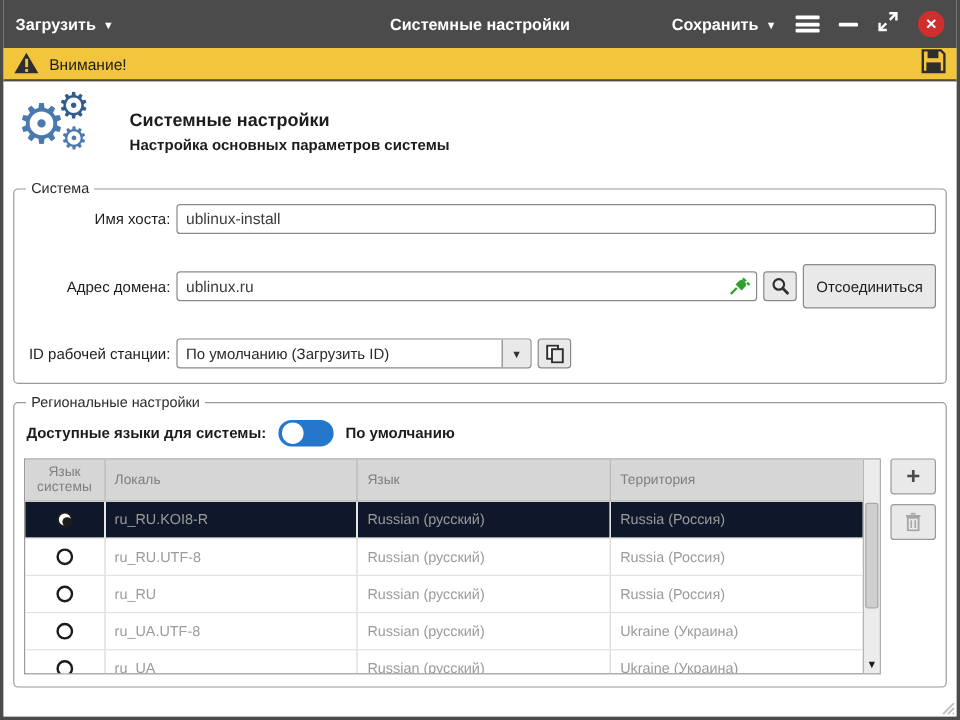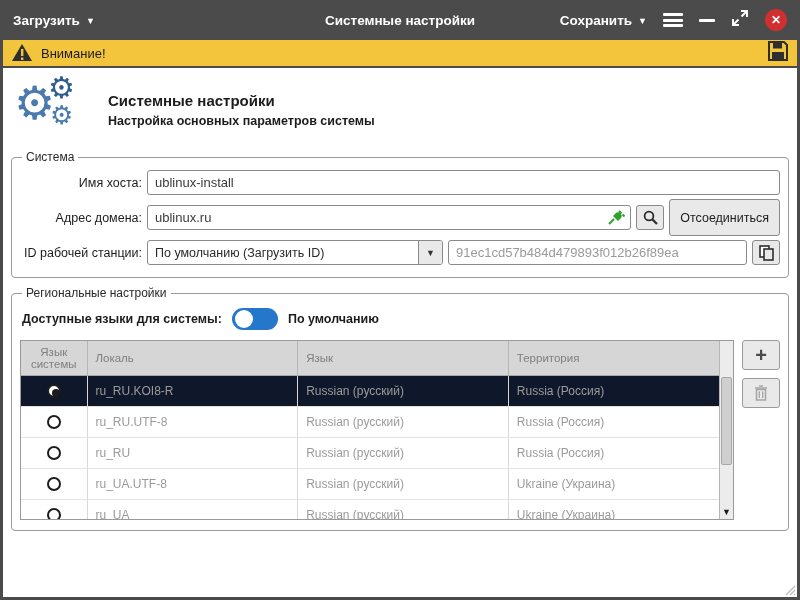--- a/index.html
+++ b/index.html
@@ -34,21 +34,21 @@
   .gears { position:relative; width:72px; height:56px; flex:0 0 auto; }
   .gears .g1 { position:absolute; left:-4px; top:-6px; font-size:46px; color:#4a7aad; }
   .gears .g2 { position:absolute; left:30px; top:-12px; font-size:30px; color:#2f5d8e; }
   .gears .g3 { position:absolute; left:32px; top:18px; font-size:26px; color:#4a7aad; }
   .h-title { font-size:15px; font-weight:bold; color:#1c1c1c; margin-bottom:5px; }
   .h-sub   { font-size:12.5px; font-weight:bold; color:#1c1c1c; }
 
   fieldset { border:1px solid #9a9a9a; border-radius:4px; margin:0 3px 8px 3px; padding:6px 8px 10px 8px; }
   legend { font-size:12px; color:#2a2a2a; padding:0 4px; margin-left:2px; }
 
-  .form-row { display:flex; align-items:center; margin-bottom:4px; gap:5px; }
+  .form-row { display:flex; align-items:center; margin-bottom:25px; gap:5px; }
   .form-row:last-child { margin-bottom:2px; }
   .f-label { width:122px; text-align:right; font-size:12.5px; color:#1c1c1c; flex:0 0 auto; }
   .text-input { height:25px; border:1px solid #8a8a8a; border-radius:3px; padding:0 7px;
                 font-size:13px; color:#3c3c3c; font-family:"Liberation Sans", sans-serif; background:#fff; width:100%; }
   .input-wrap { position:relative; flex:1; display:flex; align-items:center; }
   .plug-icon { position:absolute; right:6px; top:4px; }
   .sq-btn { width:28px; height:25px; border:1px solid #8a8a8a; border-radius:3px; background:#e9e9e9;
             display:flex; align-items:center; justify-content:center; cursor:pointer; flex:0 0 auto; }
   .txt-btn { height:37px; border:1px solid #8a8a8a; border-radius:3px; background:#e9e9e9;
              font-size:12.5px; color:#1c1c1c; padding:0 10px; cursor:pointer; flex:0 0 auto;
@@ -195,23 +195,20 @@
           <span>Отсоединиться</span>
         </div>
       </div>
 
       <div class="form-row">
         <div class="f-label">ID рабочей станции:</div>
         <div class="select">
           <span class="sel-text">По умолчанию (Загрузить ID)</span>
           <span class="sel-arrow">▼</span>
         </div>
-        <div class="input-wrap">
-          <input class="text-input id-input" type="text" readonly="" value="91ec1cd57b484d479893f012b26f89ea" style="">
-        </div>
         <div class="sq-btn">
           <svg width="15" height="16" viewBox="0 0 15 16">
             <rect x="1" y="1" width="9" height="11" fill="#fff" stroke="#2e2e2e" stroke-width="1.6"></rect>
             <rect x="5" y="4" width="9" height="11" fill="#e9e9e9" stroke="#2e2e2e" stroke-width="1.6"></rect>
           </svg>
         </div>
       </div>
     </fieldset>
 
     <fieldset>

